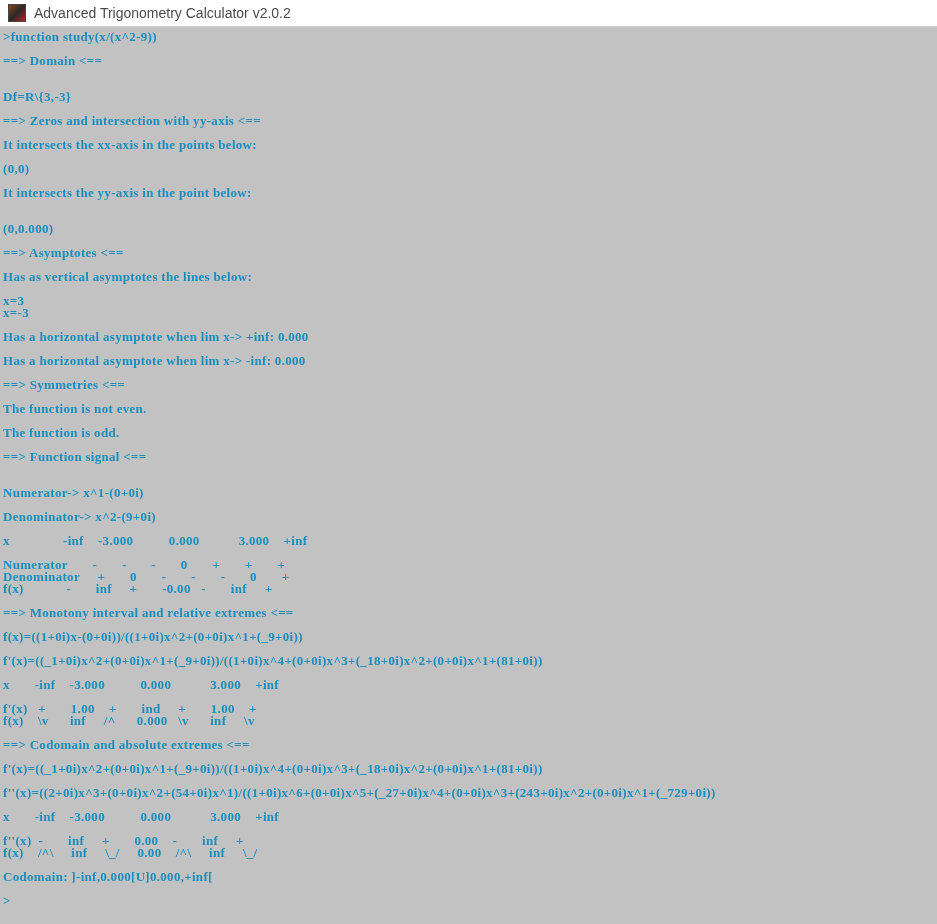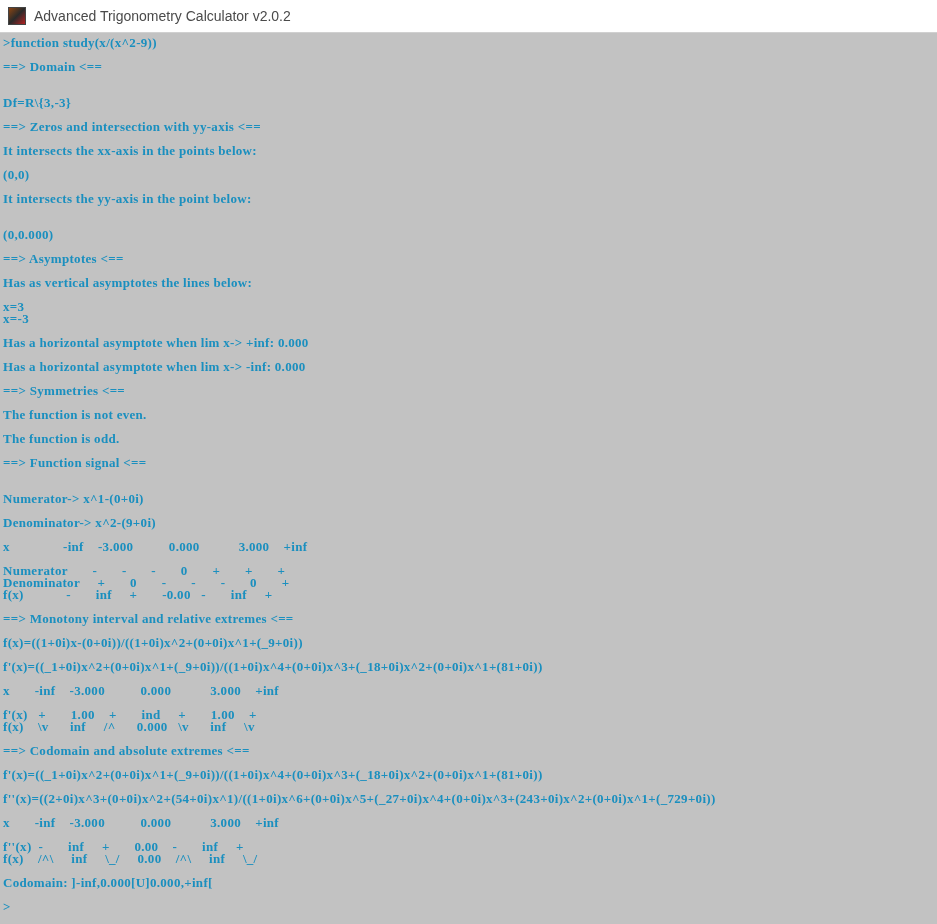--- a/index.html
+++ b/index.html
@@ -4,21 +4,21 @@
 <style>
   * { margin: 0; padding: 0; box-sizing: border-box; }
   body {
     font-family: "Consolas", "Courier New", monospace;
     background: #c2c2c2;
     width: 937px;
     height: 924px;
     overflow: hidden;
   }
   .titlebar {
-    height: 33px;
+    height: 27px;
     background: #ffffff;
     display: flex;
     align-items: center;
     padding: 0 8px;
     font-family: "Segoe UI", Arial, sans-serif;
     font-size: 14px;
     color: #4a4a4a;
     gap: 8px;
     border-bottom: 1px solid #d0d0d0;
   }

